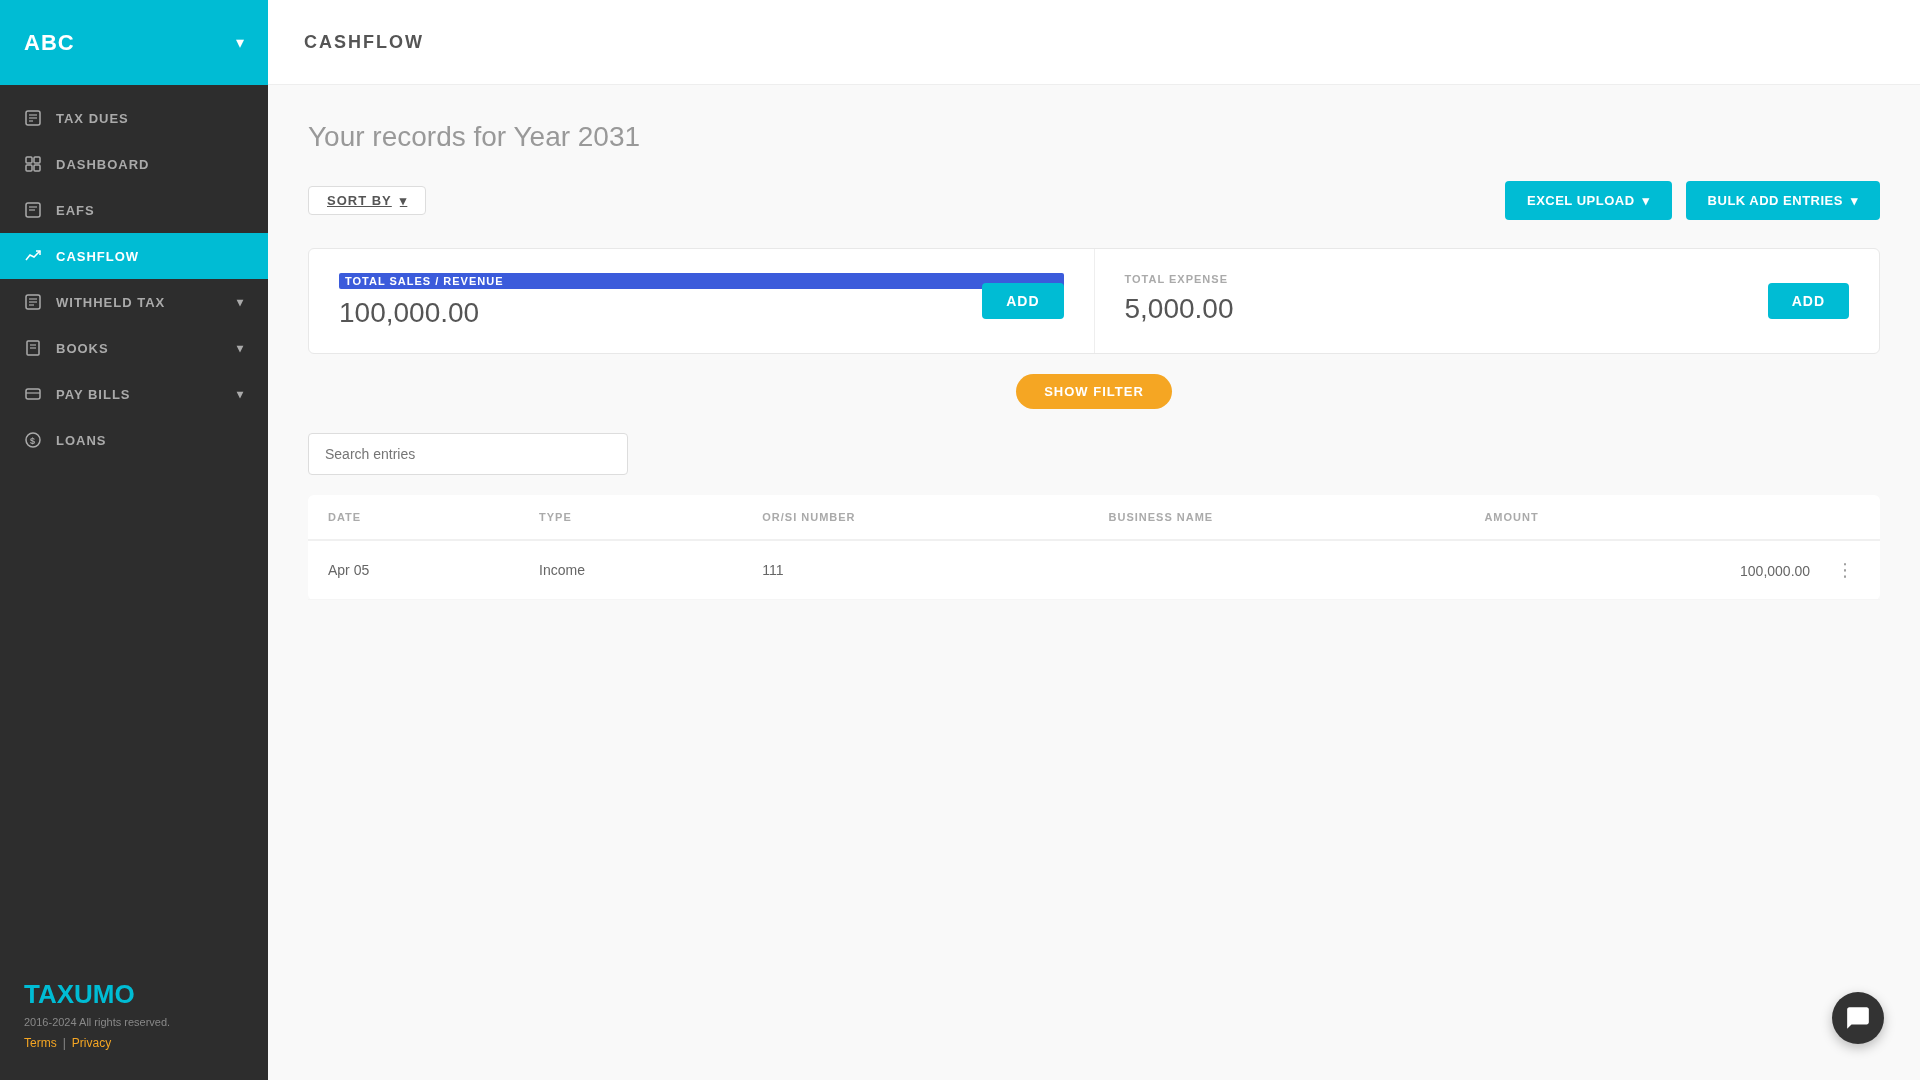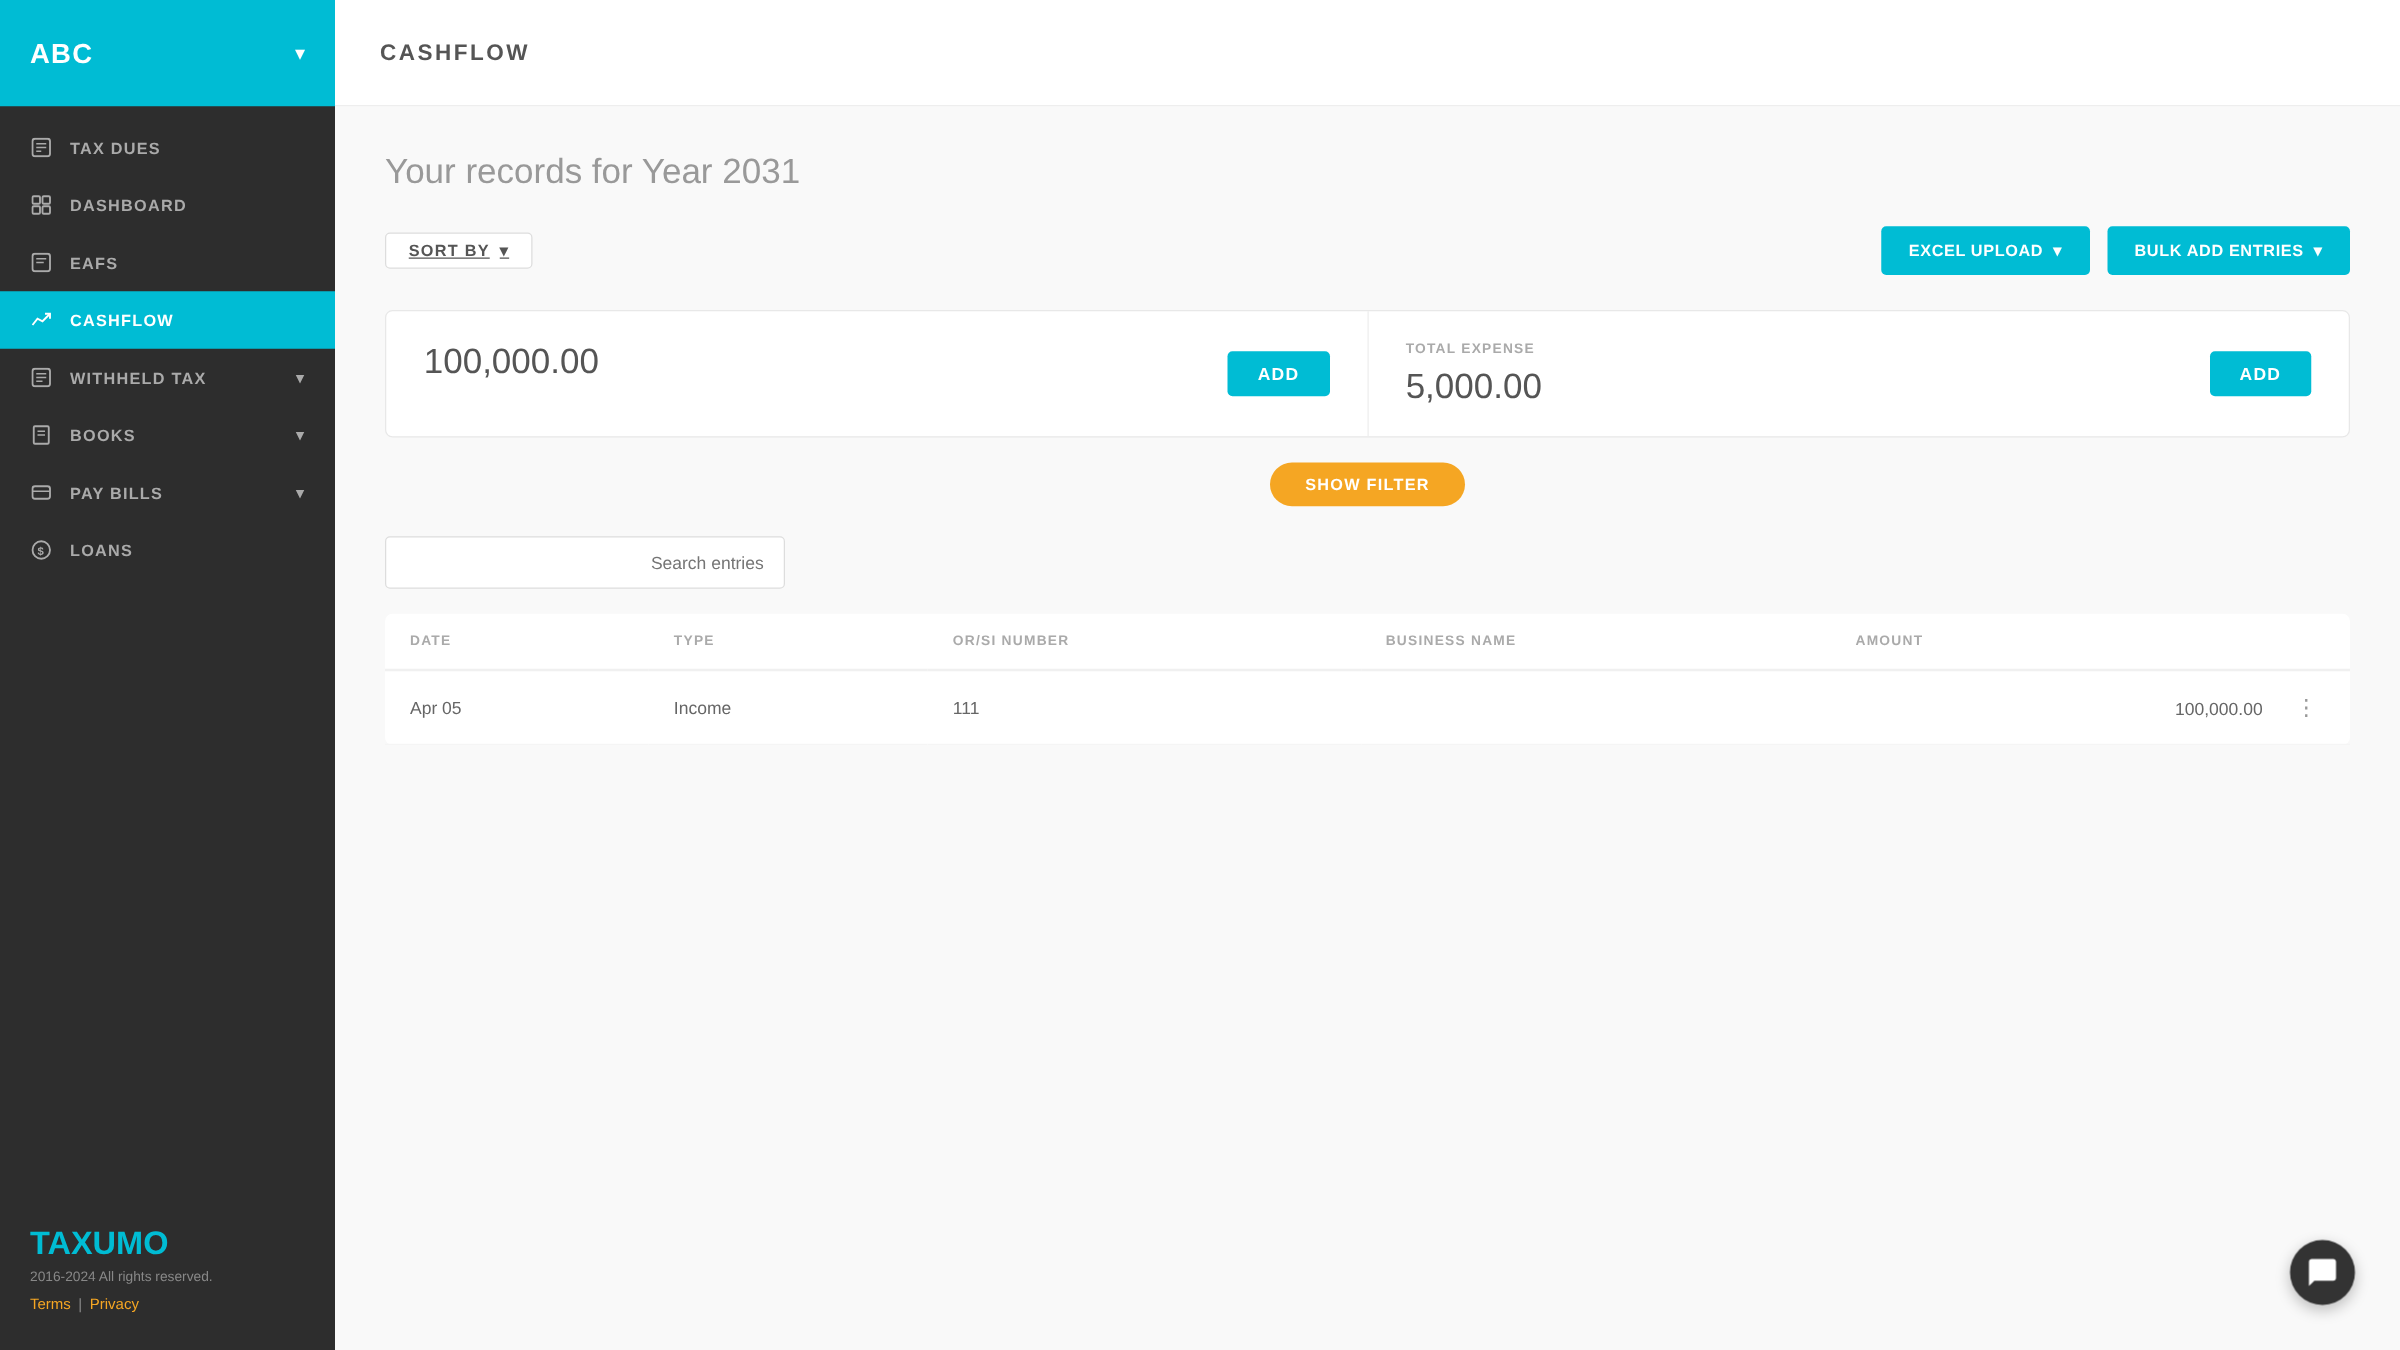--- a/index.html
+++ b/index.html
@@ -289,21 +289,20 @@
 
     .search-input {
       width: 320px;
       border: 1px solid #ddd;
       border-radius: 4px;
       padding: 12px 16px;
       font-size: 14px;
       color: #aaa;
       outline: none;
       background: #fff;
-      text-align: right;
     }
 
     .table-container {
       background: #fff;
       border-radius: 6px;
     }
 
     .data-table {
       width: 100%;
       border-collapse: collapse;
@@ -503,20 +502,21 @@
         </button>
         <button class="btn-teal">
           <span>BULK ADD ENTRIES</span>
           <span>▾</span>
         </button>
       </div>
     </div>
 
     <div class="stats-row">
       <div class="stat-card">
+        <span class="stat-label highlighted">TOTAL SALES / REVENUE</span>
         <span class="stat-value">100,000.00</span>
         <button class="stat-add-btn">ADD</button>
       </div>
       <div class="stat-card">
         <span class="stat-label">TOTAL EXPENSE</span>
         <span class="stat-value">5,000.00</span>
         <button class="stat-add-btn">ADD</button>
       </div>
     </div>
 

